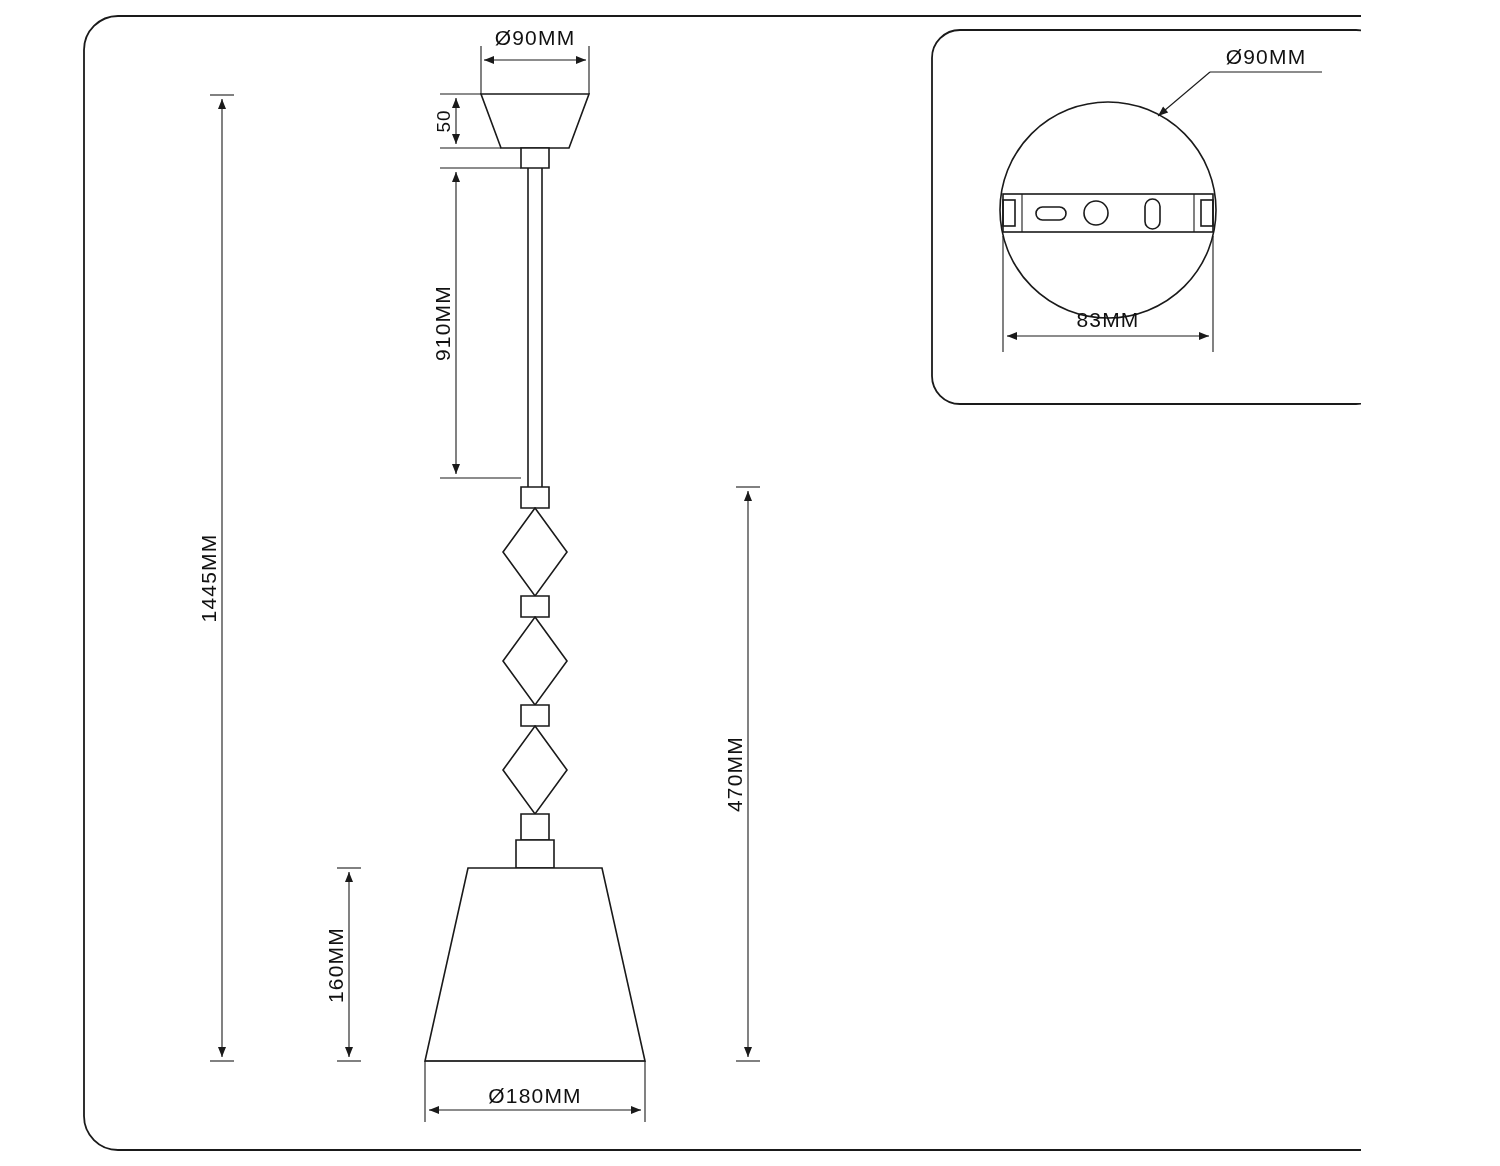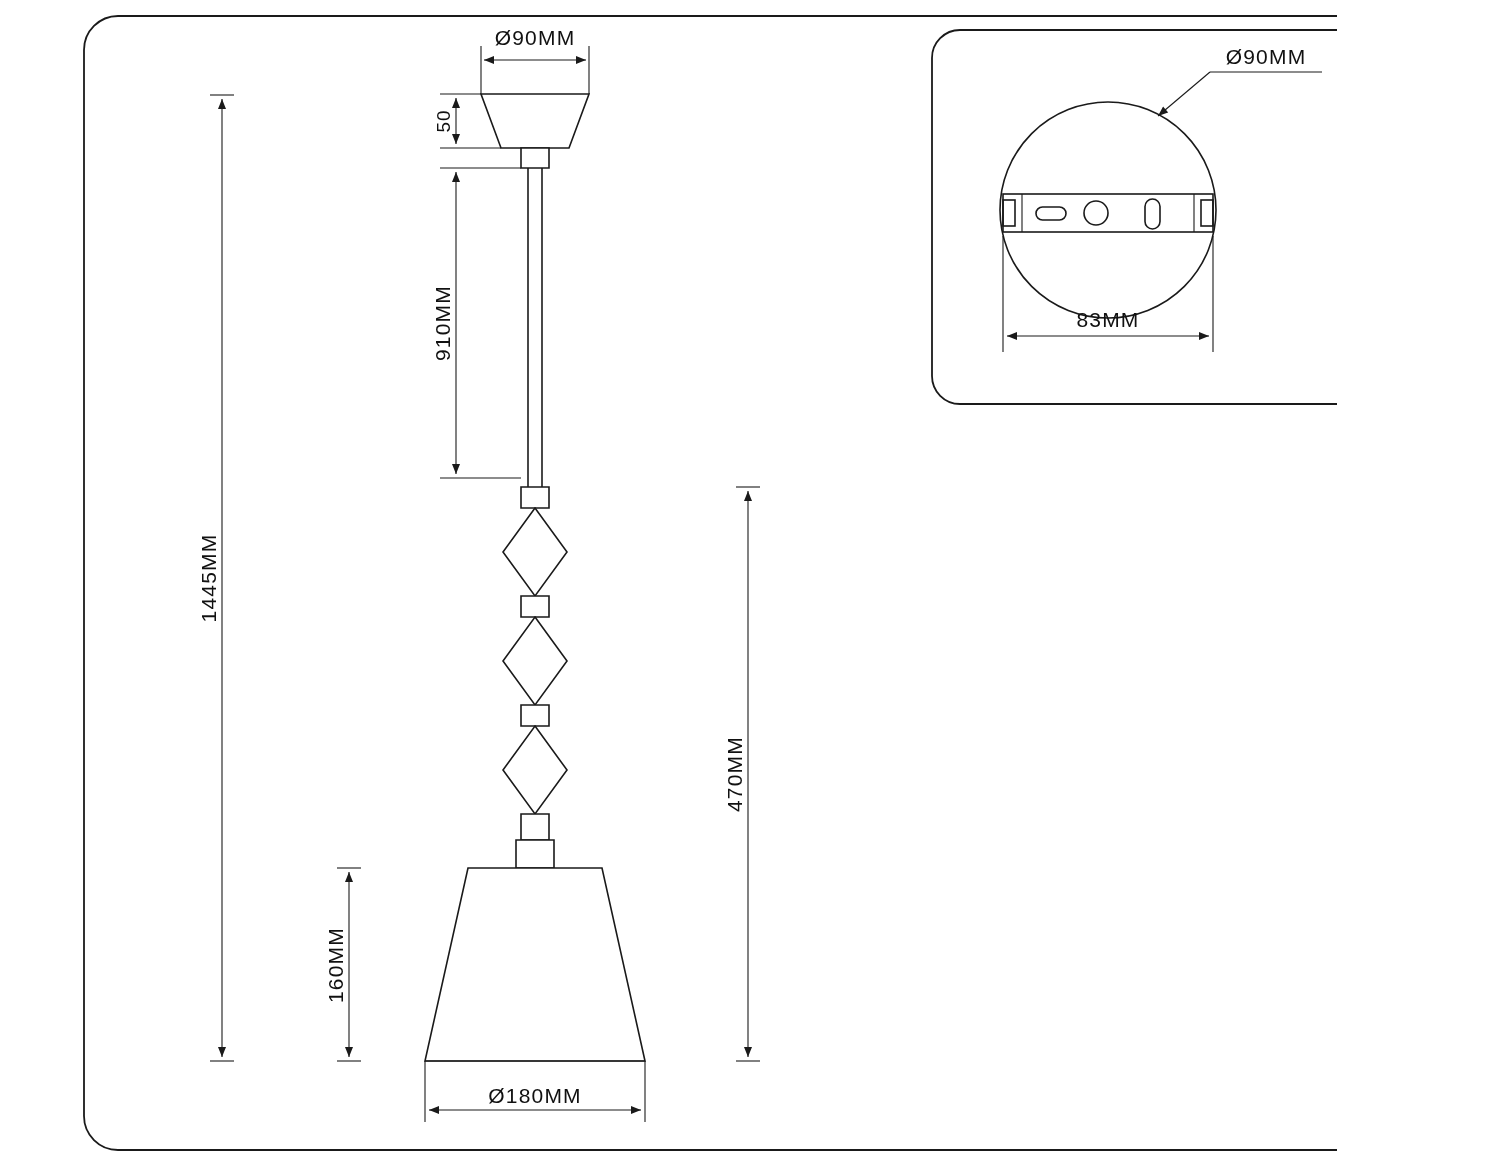--- a/index.html
+++ b/index.html
@@ -9,20 +9,21 @@
   }
   body {
     font-family: "Liberation Sans", sans-serif;
   }
   #stage {
     position: relative;
     width: 1337px;
     height: 1166px;
     background: #ffffff;
     overflow: hidden;
+    padding-left: 24px;
   }
   svg.drawing {
     position: absolute;
     left: 0;
     top: 0;
     width: 1500px;
     height: 1166px;
   }
   .ln {
     stroke: #1a1a1a;

